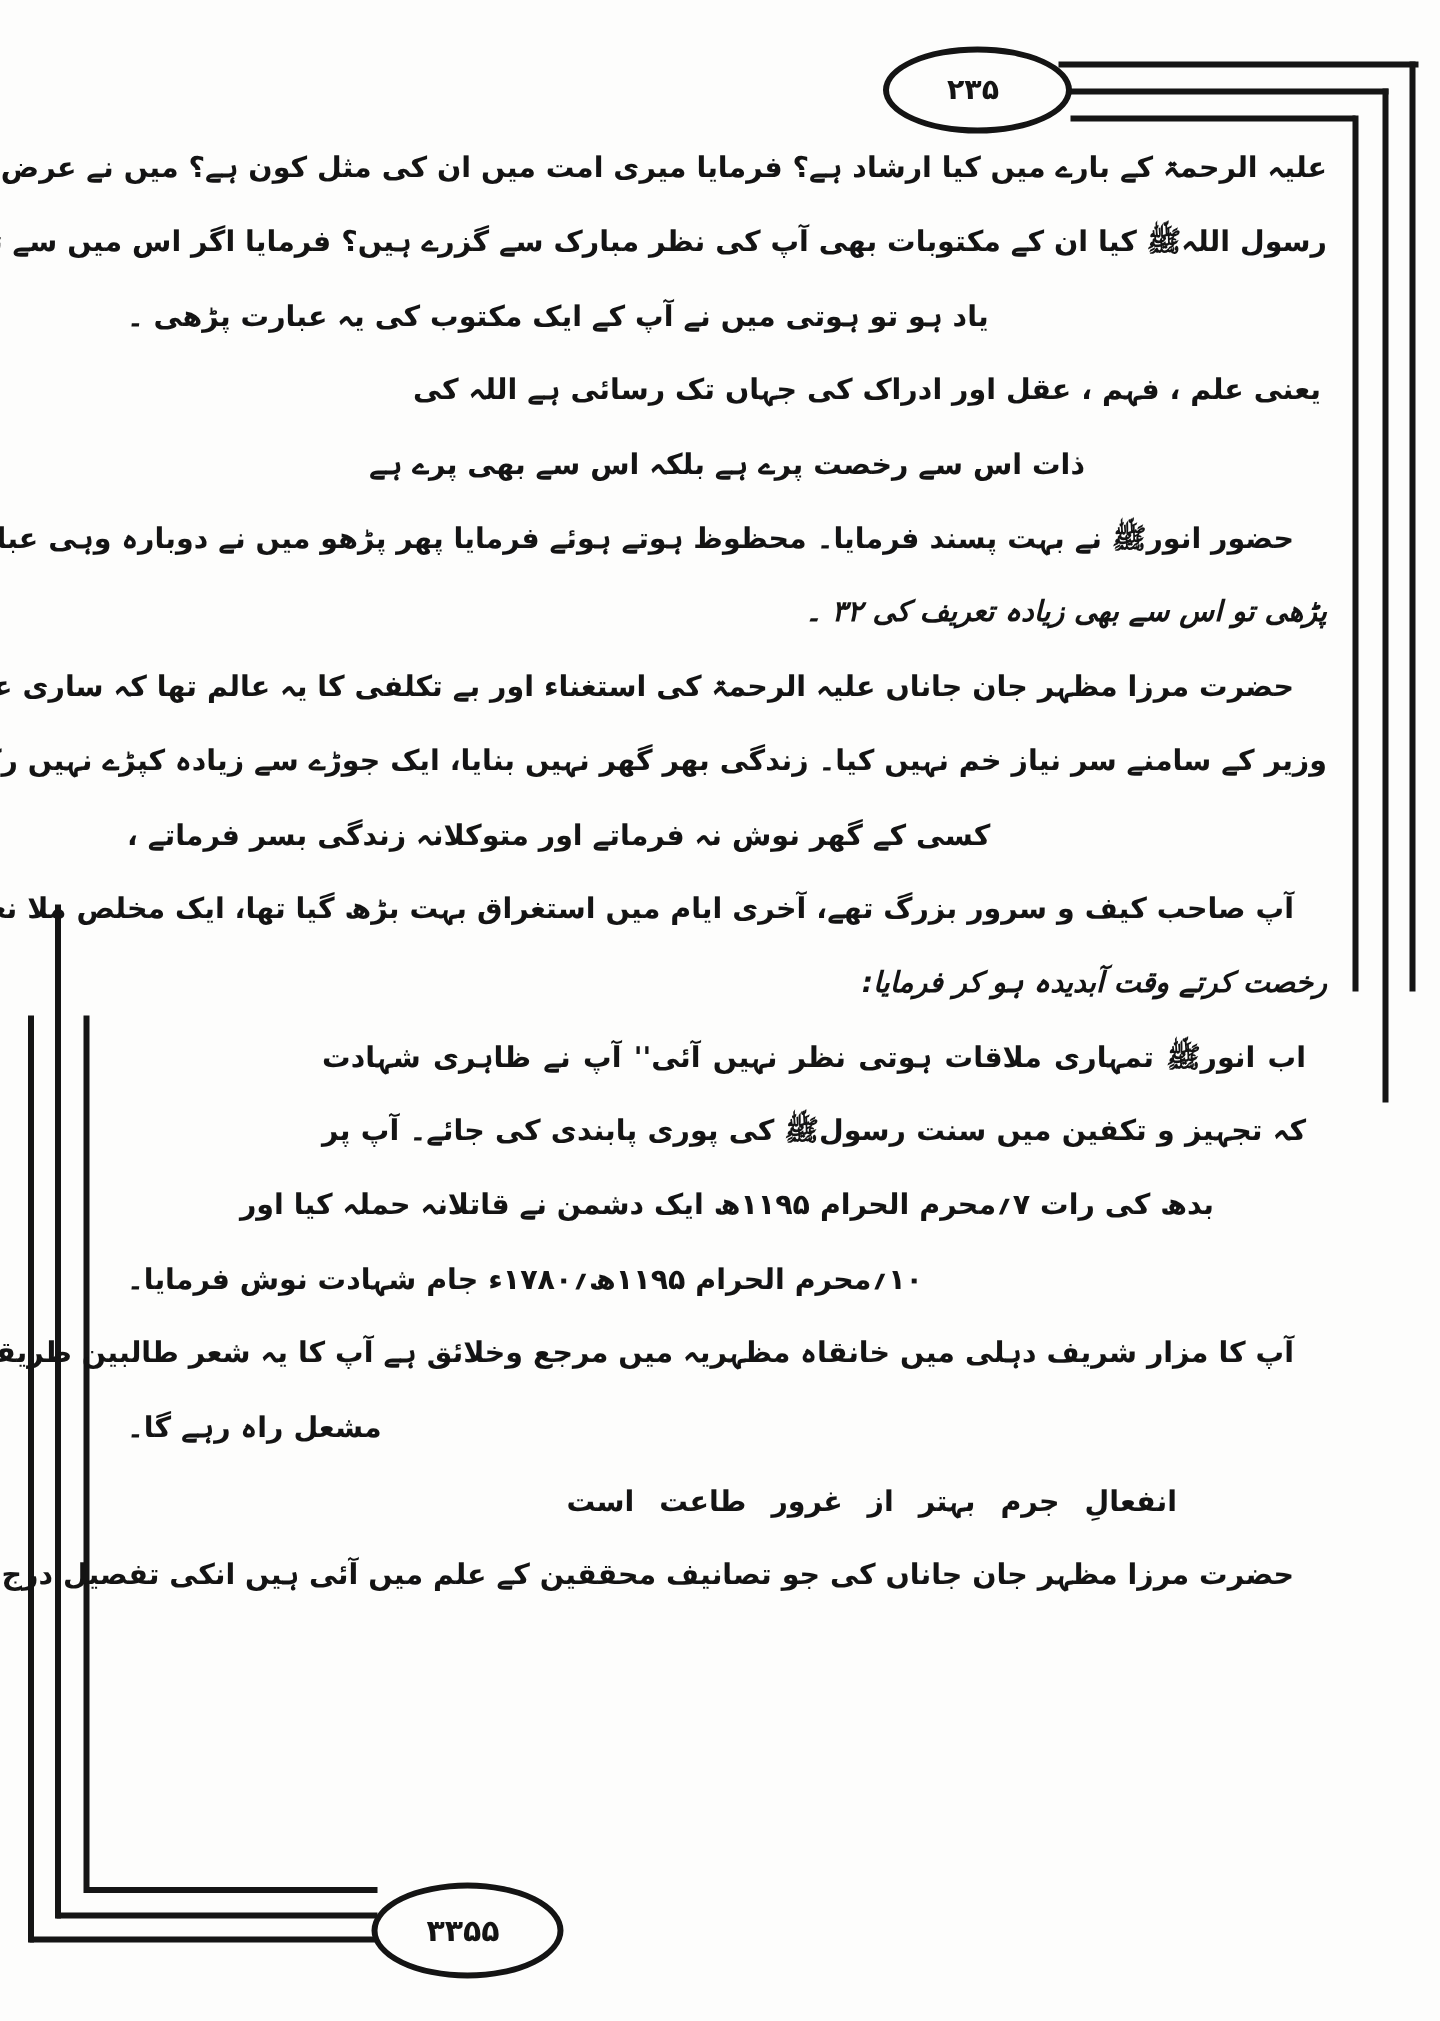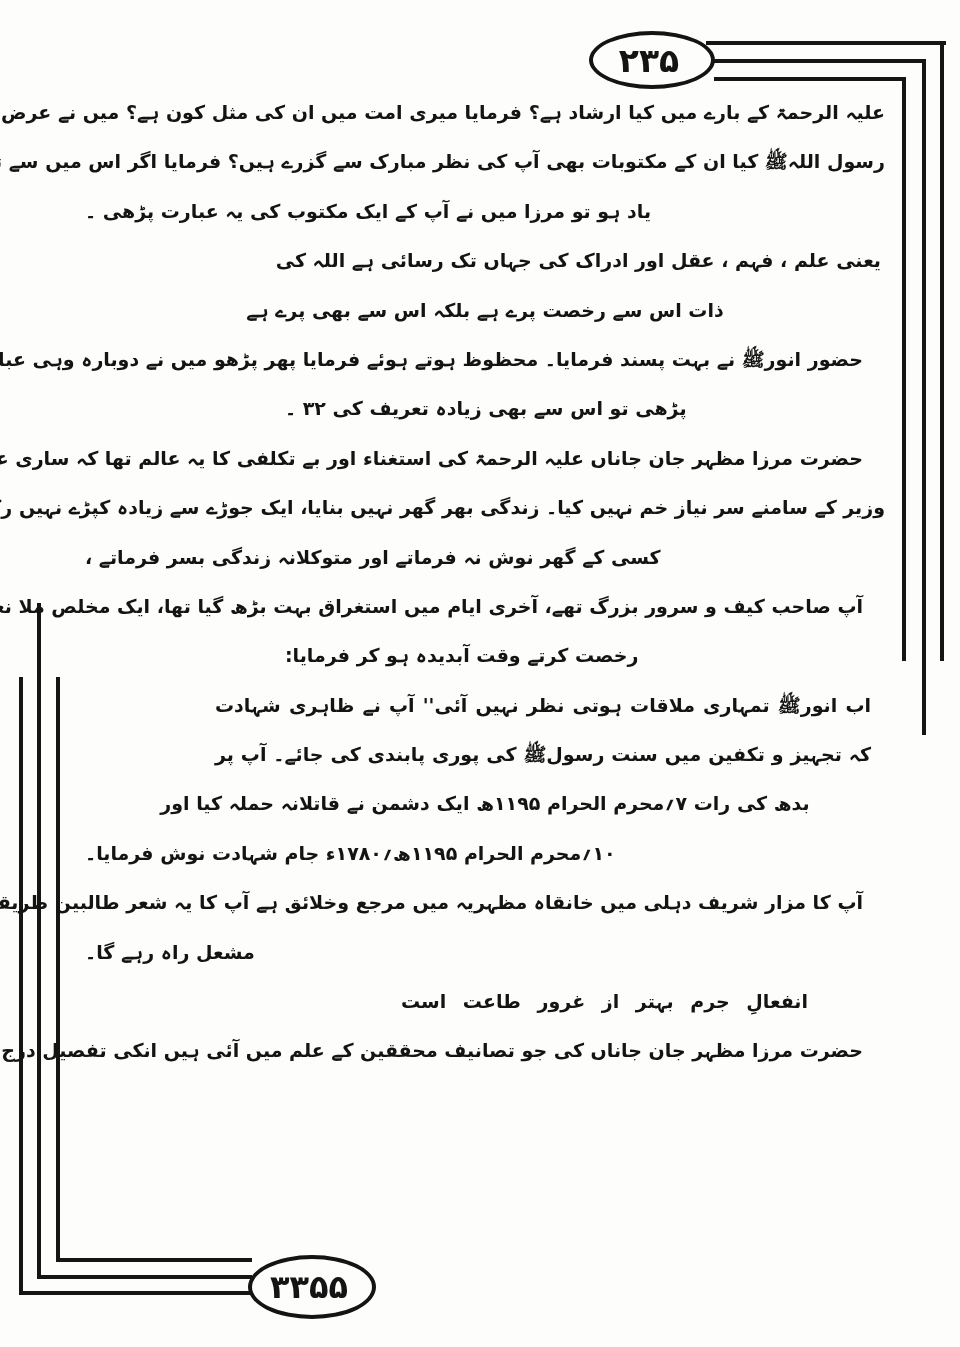--- a/index.html
+++ b/index.html
@@ -30,43 +30,43 @@
 
   
   .oval{
     position:absolute;border:4px solid #141414;border-radius:50%;
     display:flex;align-items:center;justify-content:center;
     background:#fdfdfc;
   }
   .oval-top{left:589px;top:31px;width:118px;height:50px;}
   .oval-bottom{left:248px;top:1255px;width:120px;height:56px;}
   .oval span{
-    font-weight:bold;font-size:33px;letter-spacing:6px;
+    font-weight:bold;font-size:19px;letter-spacing:6px;
     padding-right:6px; 
   }
-  .oval-bottom span{font-size:32px;letter-spacing:4px;text-align:center;}
+  .oval-bottom span{font-size:20px;letter-spacing:4px;text-align:center;}
 
   
   .text-block{
     position:absolute;left:85px;top:88px;width:800px;
     direction:rtl;
   }
   .tline{
     font-size:19px;font-weight:700;line-height:49.4px;height:49.4px;
     overflow:visible;white-space:nowrap;
   }
   .justify{text-align:justify;text-align-last:justify;}
   .justify-indent{text-align:justify;text-align-last:justify;padding-right:22px;}
   .left{text-align:left;}
   .right{padding-right:4px;}
   .center{text-align:center;}
-  .center-shift{text-align:left;padding-left:200px;}
+  .center-shift{text-align:right;padding-left:200px;font-style:italic;}
   .quote{text-align:justify;text-align-last:justify;padding-left:130px;padding-right:14px;}
   .couplet{
-    width:330px;margin-right:77px;
+    width:330px;margin-right:100px;
     text-align:justify;text-align-last:justify;
     word-spacing:10px;
   }
 </style>
 </head>
 <body>
 
 <div class="page">
 
   <div class="rail h-top-1"></div>
@@ -86,21 +86,21 @@
   <div class="oval oval-top">
     <span>۲۳۵</span>
   </div>
   <div class="oval oval-bottom">
     <span>۳۳۵۵</span>
   </div>
 
   <div class="text-block">
       <div class="tline justify">علیہ الرحمۃ کے بارے میں کیا ارشاد ہے؟ فرمایا میری امت میں ان کی مثل کون ہے؟ میں نے عرض کیا یا</div>
       <div class="tline justify">رسول اللہﷺ کیا ان کے مکتوبات بھی آپ کی نظر مبارک سے گزرے ہیں؟ فرمایا اگر اس میں سے تمہیں کچھ</div>
-      <div class="tline left">یاد ہو تو مرزا میں نے آپ کے ایک مکتوب کی یہ عبارت پڑھی ۔</div>
+      <div class="tline left">یاد ہو تو ہوتی میں نے آپ کے ایک مکتوب کی یہ عبارت پڑھی ۔</div>
       <div class="tline right">یعنی علم ، فہم ، عقل اور ادراک کی جہاں تک رسائی ہے اللہ کی</div>
       <div class="tline center">ذات اس سے رخصت پرے ہے بلکہ اس سے بھی پرے ہے</div>
       <div class="tline justify-indent">حضور انورﷺ نے بہت پسند فرمایا۔ محظوظ ہوتے ہوئے فرمایا پھر پڑھو میں نے دوبارہ وہی عبارت</div>
       <div class="tline center-shift">پڑھی تو اس سے بھی زیادہ تعریف کی ۳۲ ۔</div>
       <div class="tline justify-indent">حضرت مرزا مظہر جان جاناں علیہ الرحمۃ کی استغناء اور بے تکلفی کا یہ عالم تھا کہ ساری عمر کسی بادشاہ یا</div>
       <div class="tline justify">وزیر کے سامنے سر نیاز خم نہیں کیا۔ زندگی بھر گھر نہیں بنایا، ایک جوڑے سے زیادہ کپڑے نہیں رکھتے تھے، کھانا</div>
       <div class="tline left">کسی کے گھر نوش نہ فرماتے اور متوکلانہ زندگی بسر فرماتے ،</div>
       <div class="tline justify-indent">آپ صاحب کیف و سرور بزرگ تھے، آخری ایام میں استغراق بہت بڑھ گیا تھا، ایک مخلص ملا نعیم کو</div>
       <div class="tline center-shift">رخصت کرتے وقت آبدیدہ ہو کر فرمایا:</div>
       <div class="tline quote">اب انورﷺ تمہاری ملاقات ہوتی نظر نہیں آئی'' آپ نے ظاہری شہادت</div>

